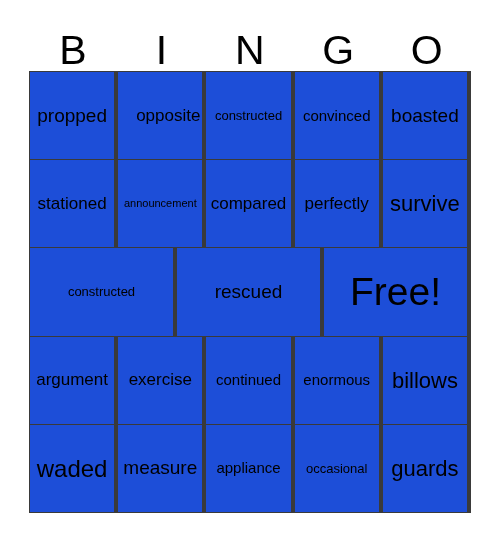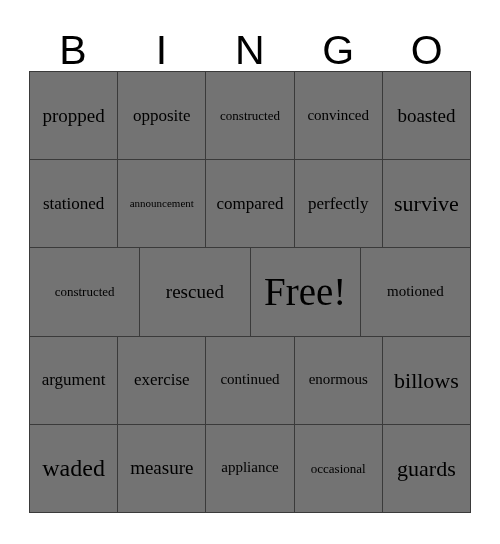--- a/index.html
+++ b/index.html
@@ -60,28 +60,27 @@
     background: #ffffff;
   }
   .grid-row {
     display: flex;
     width: 100%;
     height: 20%;
   }
   .grid-cell {
     flex: 1 1 0;
     box-sizing: border-box;
-    border-right: 1px solid #14532d;
+    border-right: 4px solid #14532d;
     border-bottom: 1px solid #3a3a3a;
     display: flex;
     align-items: center;
     justify-content: center;
     overflow: hidden;
-    background: #737373;
-    font-family: Liberation Serif, serif;
+    background: #1d4ed8;
   }
   .cell-text {
     display: block;
     text-align: center;
     line-height: 1.05;
     color: #000000;
     white-space: nowrap;
     padding: 0 2px;
     user-select: none;
   }
@@ -107,21 +106,21 @@
     <div class="header-letter">G</div>
     <div class="header-letter">O</div>
   </div>
 
   <div id="grid" style="border-top-color: rgb(58, 58, 58); border-left-color: rgb(58, 58, 58);">
 
     <div class="grid-row">
       <div class="grid-cell" style="border-right-color: rgb(58, 58, 58); border-bottom-color: rgb(58, 58, 58);">
           <span class="cell-text fs-md">propped</span>
         </div>
-      <div class="grid-cell" style="border-right-color: rgb(58, 58, 58); border-bottom-color: rgb(58, 58, 58);">
+      <div class="grid-cell" style="border-right-color: rgb(58, 58, 58); border-bottom-color: rgb(58, 58, 58); justify-content: flex-end;">
           <span class="cell-text fs-sm">opposite</span>
         </div>
       <div class="grid-cell" style="border-right-color: rgb(58, 58, 58); border-bottom-color: rgb(58, 58, 58);">
           <span class="cell-text fs-xxs">constructed</span>
         </div>
       <div class="grid-cell" style="border-right-color: rgb(58, 58, 58); border-bottom-color: rgb(58, 58, 58);">
           <span class="cell-text fs-xs">convinced</span>
         </div>
       <div class="grid-cell" style="border-right-color: rgb(58, 58, 58); border-bottom-color: rgb(58, 58, 58);">
           <span class="cell-text fs-md">boasted</span>
@@ -148,23 +147,20 @@
 
     <div class="grid-row">
       <div class="grid-cell" style="border-right-color: rgb(58, 58, 58); border-bottom-color: rgb(58, 58, 58);">
           <span class="cell-text fs-xxs">constructed</span>
         </div>
       <div class="grid-cell" style="border-right-color: rgb(58, 58, 58); border-bottom-color: rgb(58, 58, 58);">
           <span class="cell-text fs-md">rescued</span>
         </div>
       <div class="grid-cell" style="border-right-color: rgb(58, 58, 58); border-bottom-color: rgb(58, 58, 58);">
           <span class="cell-text fs-xxl">Free!</span>
-        </div>
-      <div class="grid-cell" style="border-right-color: rgb(58, 58, 58); border-bottom-color: rgb(58, 58, 58);">
-          <span class="cell-text fs-xs">motioned</span>
         </div>
     </div>
 
     <div class="grid-row">
       <div class="grid-cell" style="border-right-color: rgb(58, 58, 58); border-bottom-color: rgb(58, 58, 58);">
           <span class="cell-text fs-sm">argument</span>
         </div>
       <div class="grid-cell" style="border-right-color: rgb(58, 58, 58); border-bottom-color: rgb(58, 58, 58);">
           <span class="cell-text fs-sm">exercise</span>
         </div>

